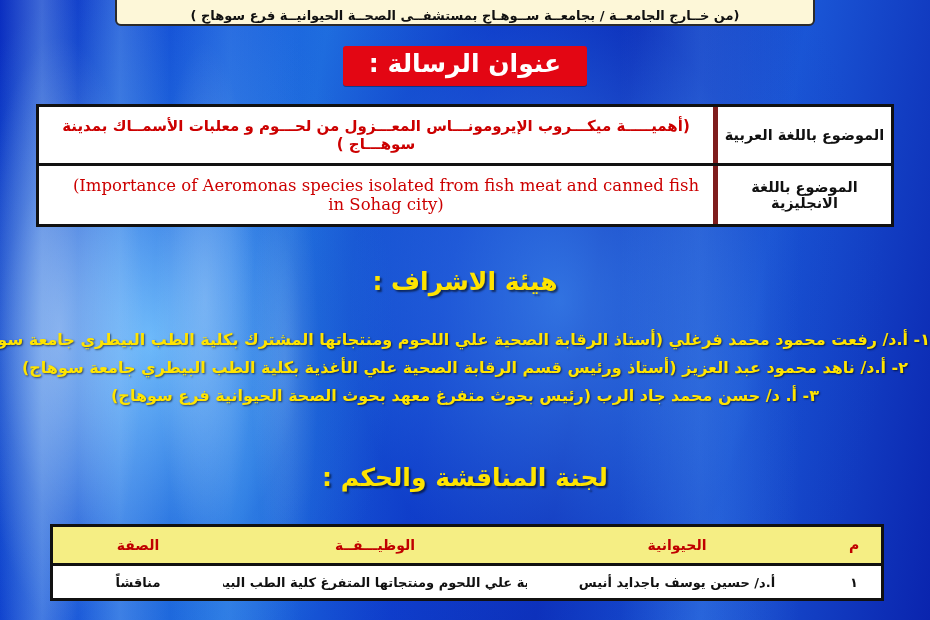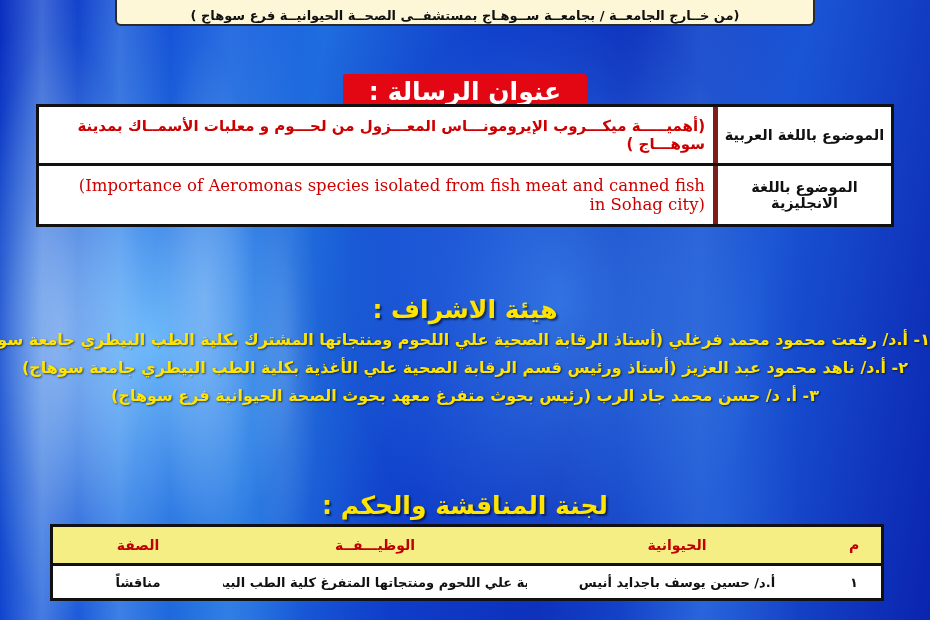--- a/index.html
+++ b/index.html
@@ -98,21 +98,20 @@
     padding: 4px 26px 7px 26px;
     border-radius: 3px;
     direction: rtl;
     line-height: 1.15;
     box-shadow: 0 1px 0 rgba(0,0,0,0.35);
   }
   .banner-wrap {
     position: absolute;
     width: 930px;
     text-align: center;
-    margin-top: 28px;
   }
   .banner-yellow {
     display: inline-block;
     color: #ffe400;
     font-weight: bold;
     font-size: 25px;
     direction: rtl;
     text-shadow: 2px 2px 2px rgba(0,0,0,0.55);
     line-height: 1.15;
   }
@@ -148,21 +147,21 @@
     justify-content: center;
     text-align: center;
     padding: 6px 4px;
     box-sizing: border-box;
   }
   .title-value {
     flex: 1 1 auto;
     display: flex;
     align-items: center;
     justify-content: center;
-    text-align: right;
+    text-align: center;
     padding: 10px 8px;
     box-sizing: border-box;
     min-height: 44px;
   }
   .title-value.ar {
     direction: rtl;
     color: #cc0000;
     font-weight: bold;
     font-size: 15px;
     letter-spacing: 0px;

